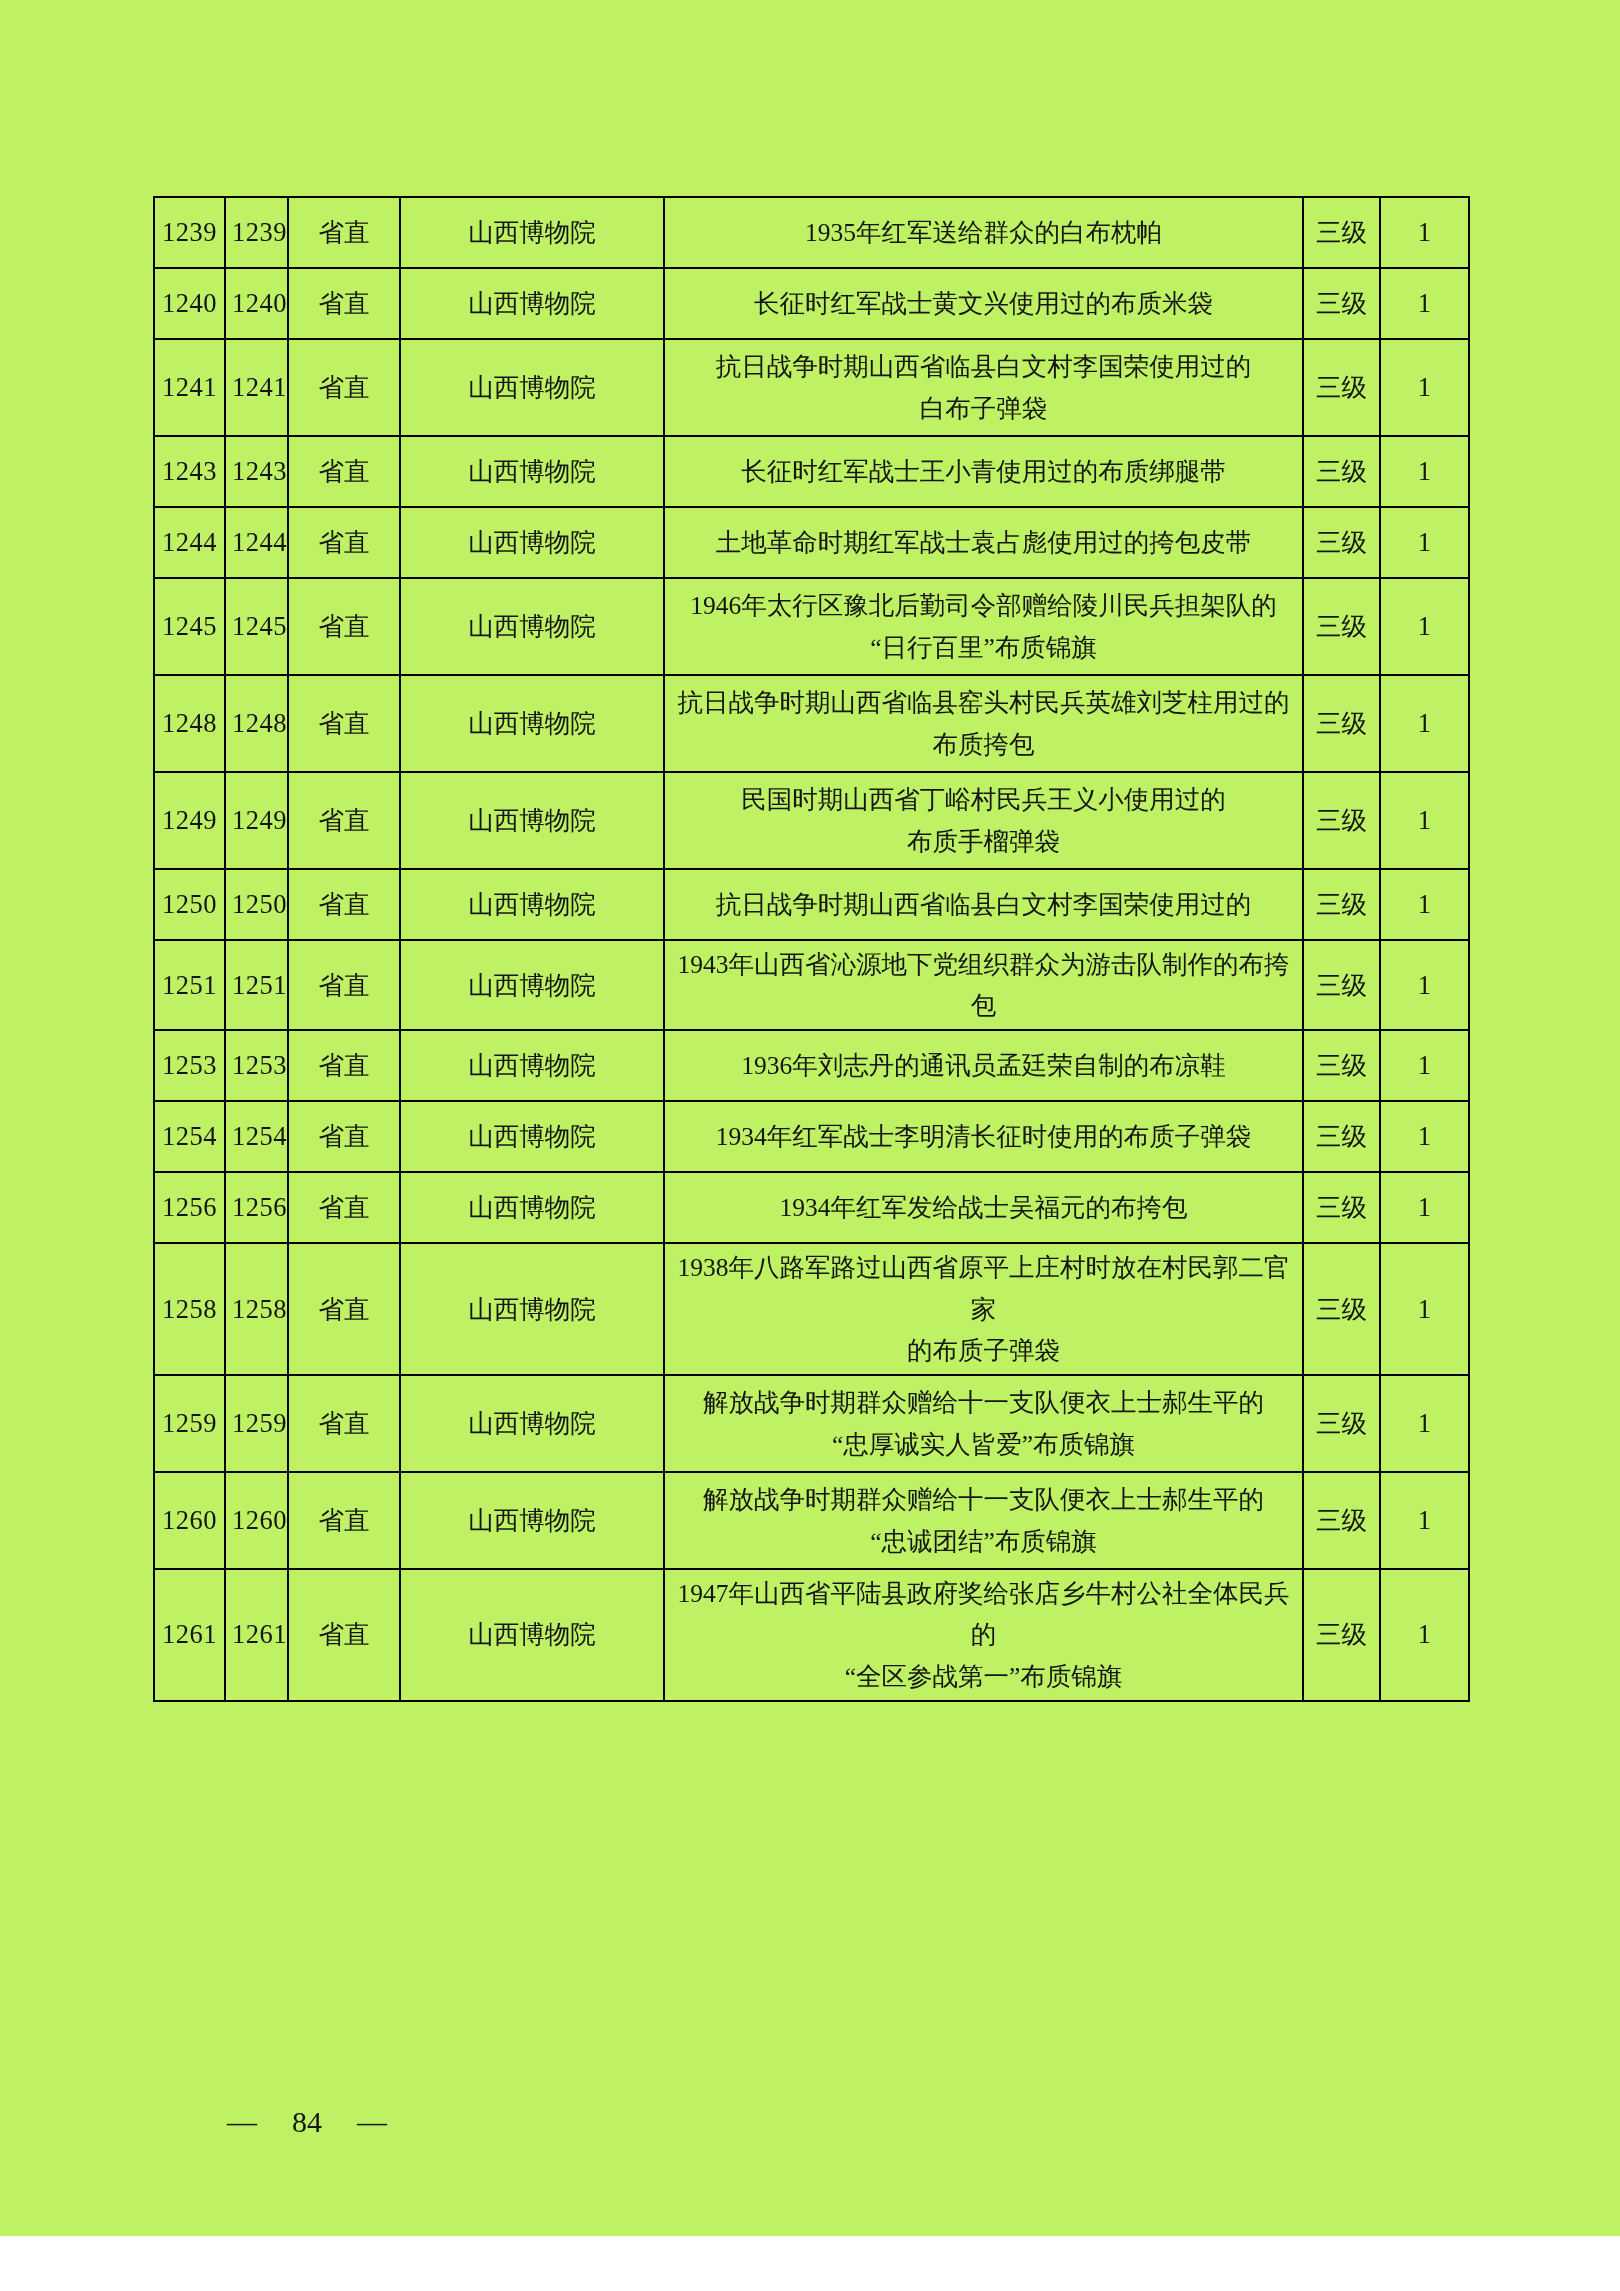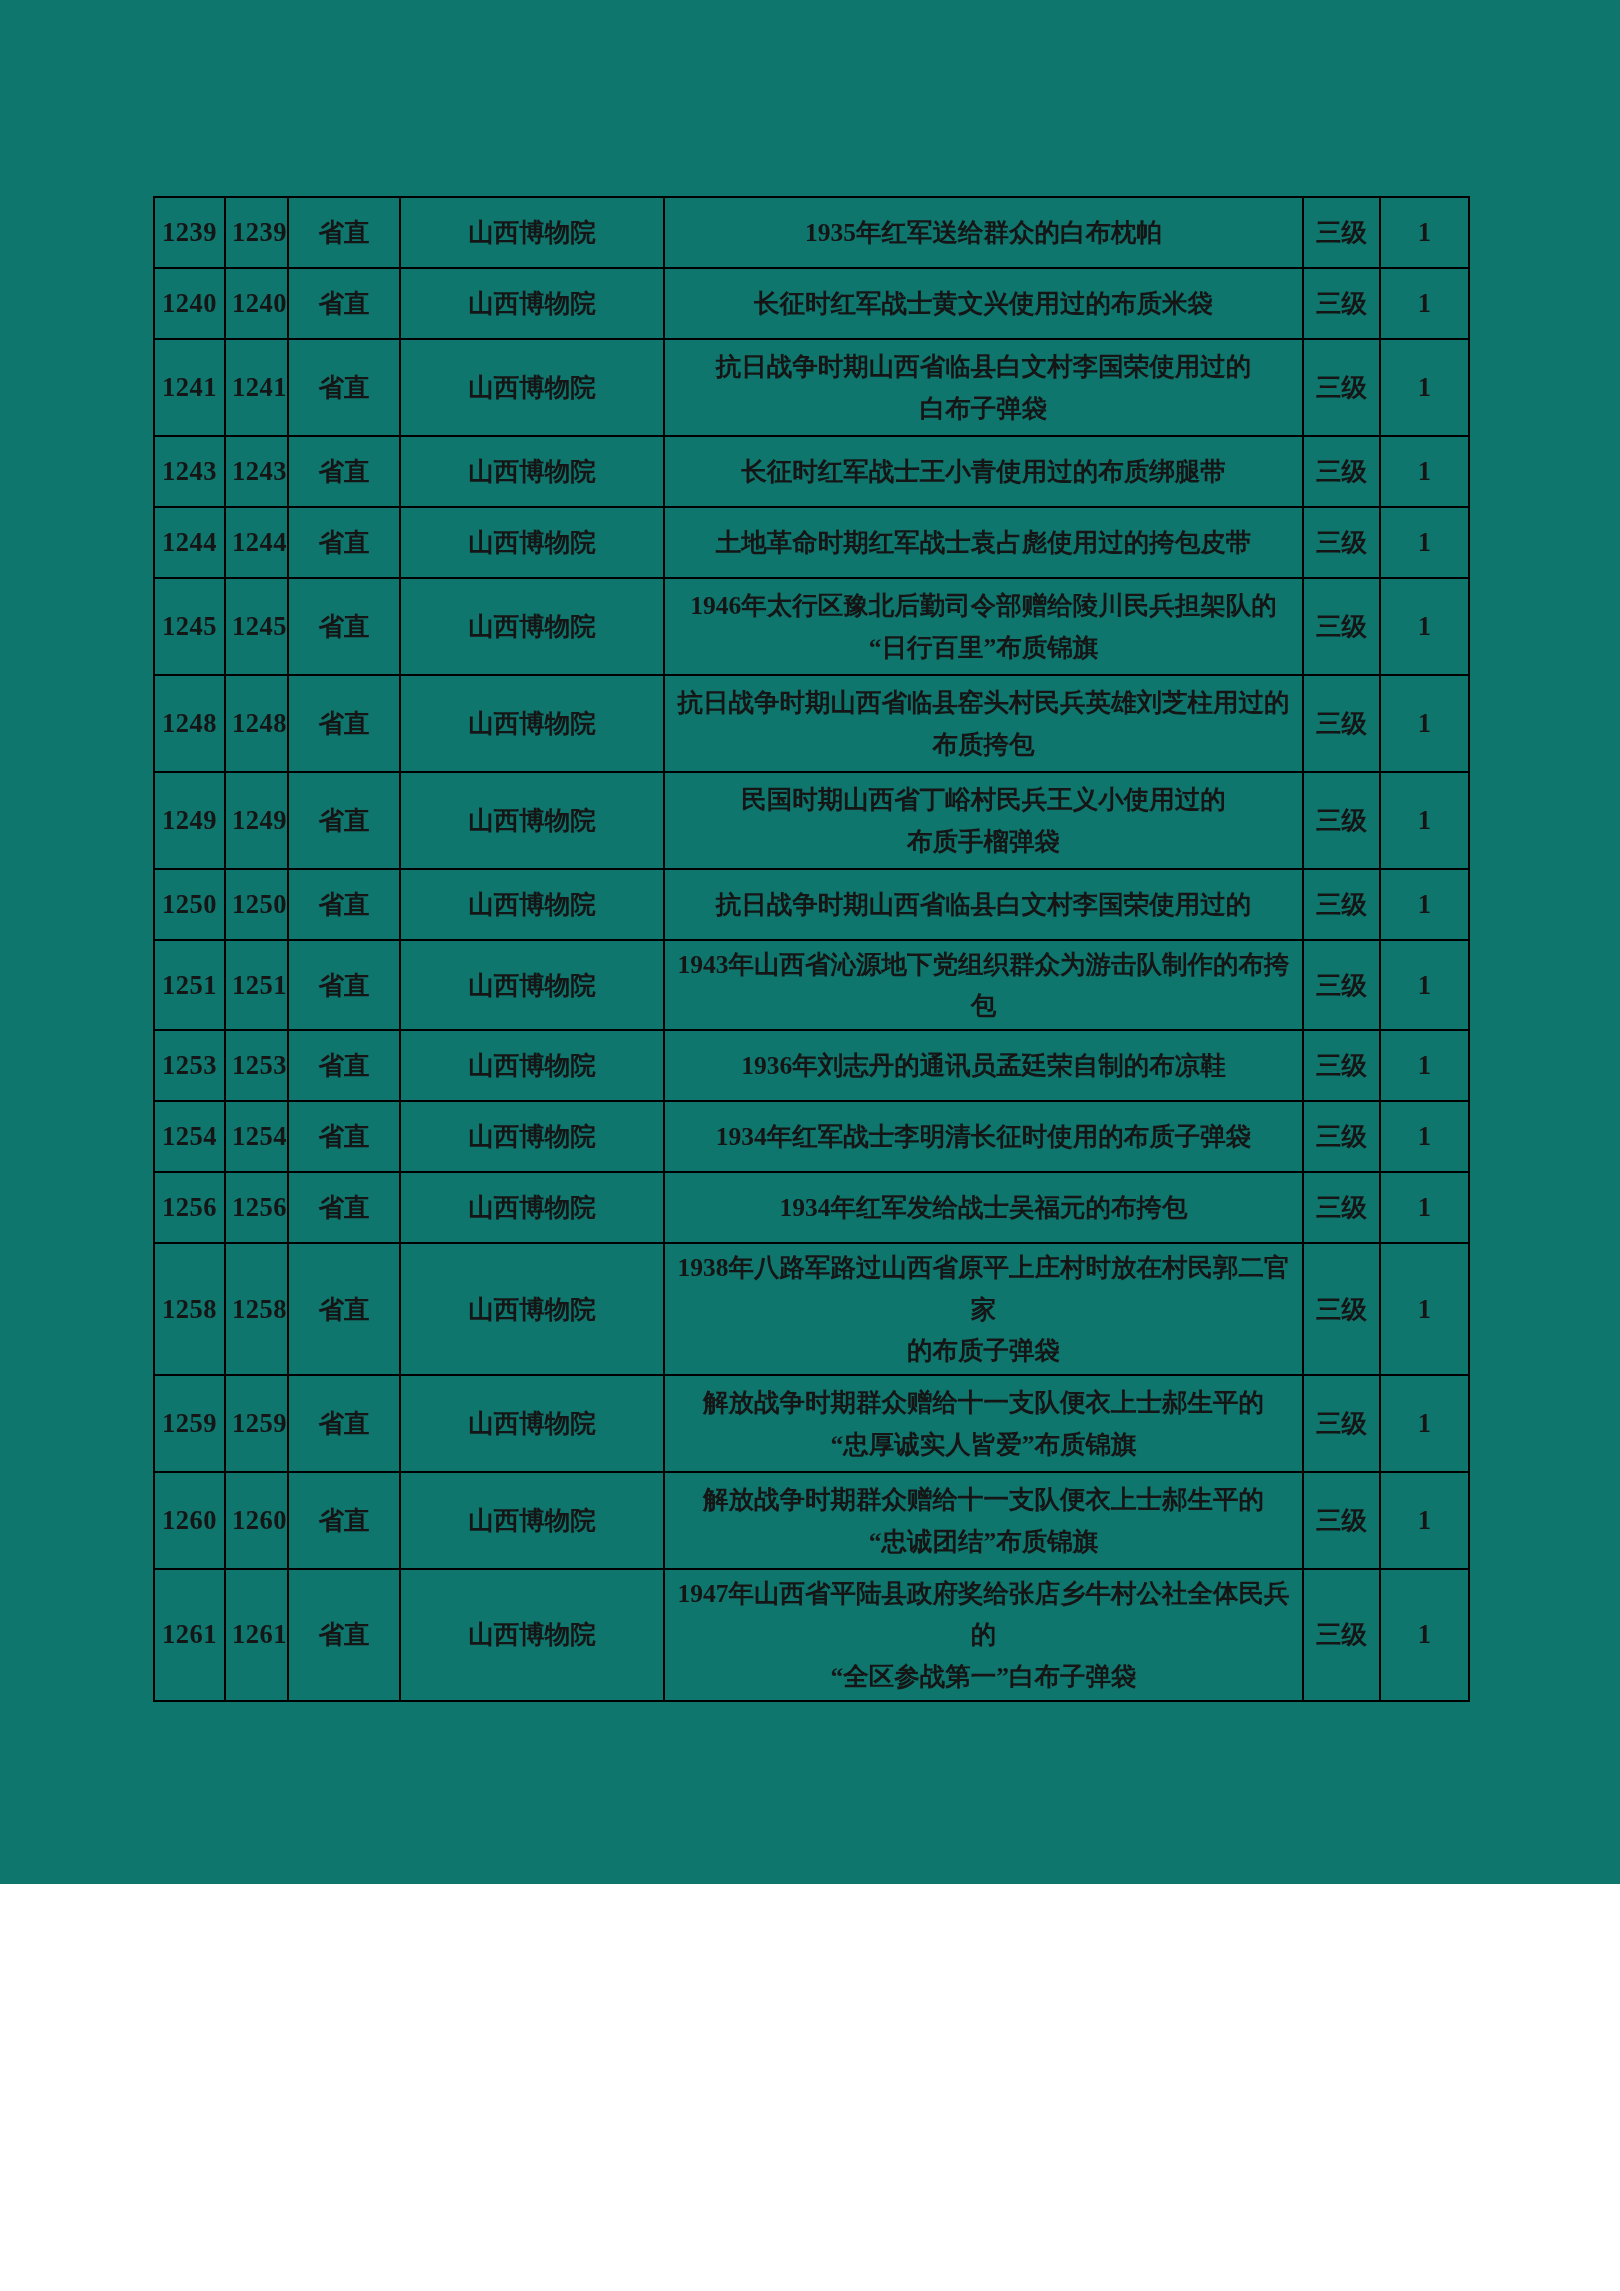--- a/index.html
+++ b/index.html
@@ -3,26 +3,25 @@
 <meta charset="utf-8">
 <style>
   html, body {
     margin: 0;
     padding: 0;
     background: #ffffff;
   }
   .page {
     position: relative;
     width: 1620px;
-    height: 1884px;
-    background: #0f766e;
+    height: 2236px;
+    background: #bef264;
     font-family: "Liberation Serif", "DejaVu Serif", serif;
     color: #151515;
     overflow: hidden;
-    font-weight: bold;
   }
   table.artifact-table {
     position: absolute;
     left: 153px;
     top: 196px;
     width: 1314px;
     border-collapse: collapse;
     table-layout: fixed;
   }
   table.artifact-table td {
@@ -218,21 +217,21 @@
 “忠诚团结”布质锦旗</td>
           <td>三级</td>
           <td class="num">1</td>
         </tr>
         <tr class="double">
           <td class="num">1261</td>
           <td class="num">1261</td>
           <td>省直</td>
           <td>山西博物院</td>
           <td>1947年山西省平陆县政府奖给张店乡牛村公社全体民兵的
-“全区参战第一”白布子弹袋</td>
+“全区参战第一”布质锦旗</td>
           <td>三级</td>
           <td class="num">1</td>
         </tr>
       </tbody>
   </table>
 
   <div class="footer">
     <span>—</span>
     <span>84</span>
     <span>—</span>

